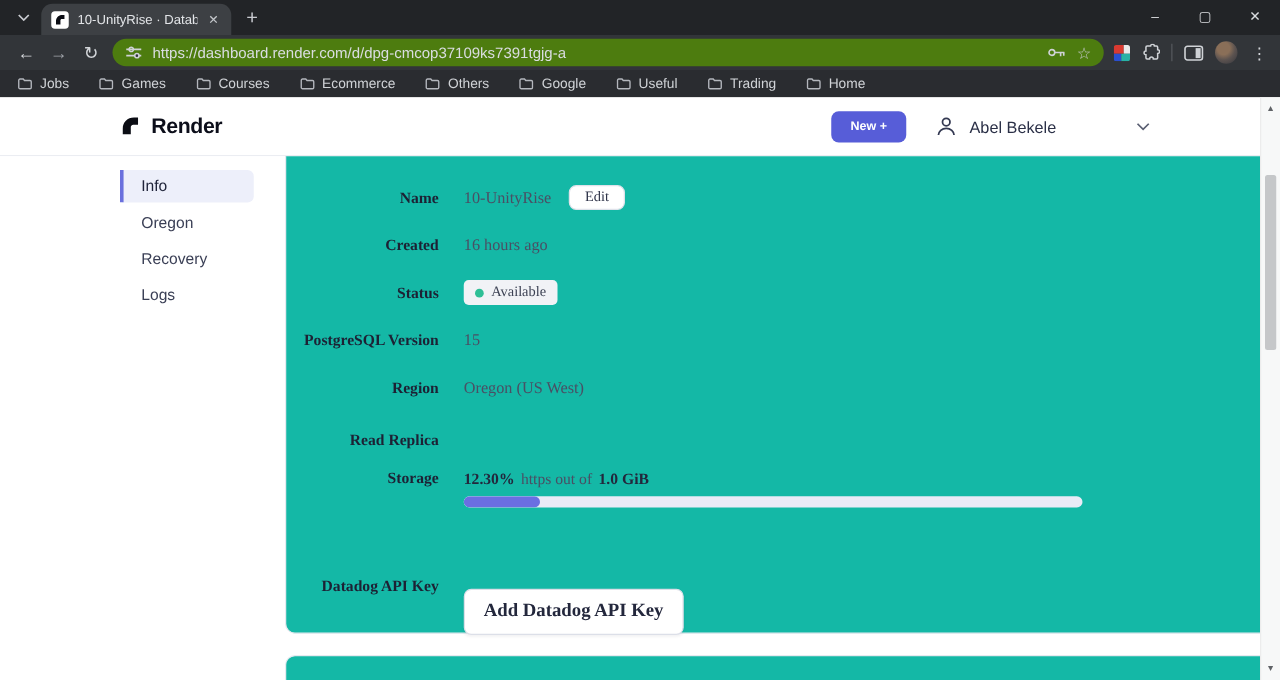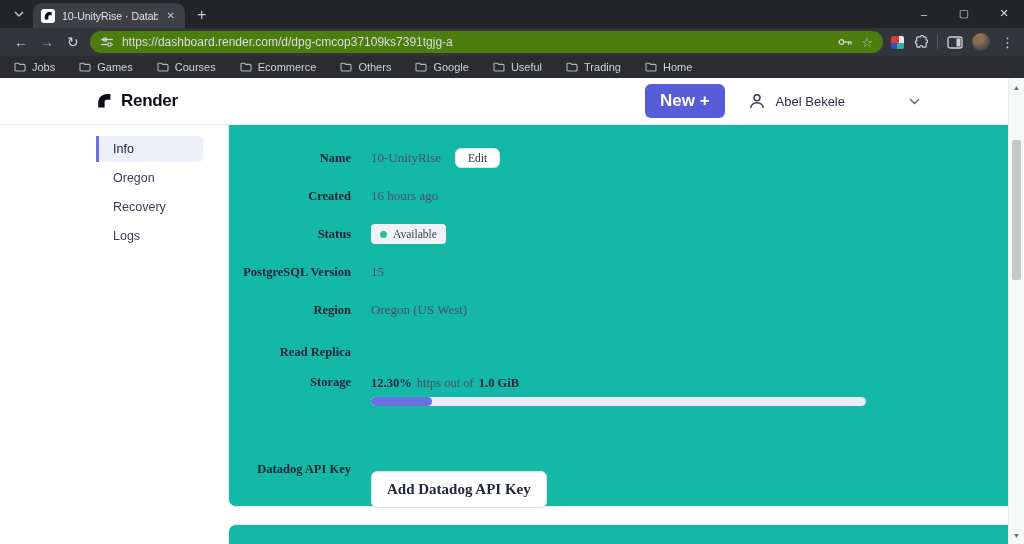--- a/index.html
+++ b/index.html
@@ -39,21 +39,21 @@
   .app { position:relative; height:466px; background:#fff; }
   .app-header { height:47px; background:#fff; border-bottom:1px solid #ebedf2; display:flex; align-items:center; }
   .brand { display:flex; align-items:center; gap:8px; margin-left:95px; cursor:pointer; }
   .brand-name { font-size:17px; font-weight:700; color:#0c0e1a; letter-spacing:-0.3px; }
   .main-nav { display:flex; align-items:center; height:100%; margin-left:42px; }
   .nav-item { position:relative; height:100%; display:flex; align-items:center; padding:0 16px; font-size:13px; color:#3f4457; cursor:pointer; }
   .nav-item.active { font-weight:700; color:#14162a; }
   .nav-item.active::after { content:''; position:absolute; left:10px; right:10px; bottom:0; height:3px; background:#c7cbf2; border-radius:2px 2px 0 0; }
   .nav-sep { width:1px; height:22px; background:#e3e5ec; margin:0 10px; }
   .header-right { margin-left:auto; display:flex; align-items:center; }
-  .new-btn { background:var(--accent,#575dd8); color:#fff; font-size:17px; font-weight:600; border:none; border-radius:6px; padding:7px 15px; cursor:pointer; }
+  .new-btn { background:var(--accent,#575dd8); color:#fff; font-size:10px; font-weight:600; border:none; border-radius:6px; padding:7px 15px; cursor:pointer; }
   .account { display:flex; align-items:center; margin-left:22px; cursor:pointer; }
   .user-name { font-size:13px; color:#2b3047; margin-left:9px; }
   .acct-chevron { margin-left:64px; margin-right:104px; display:flex; cursor:pointer; }
 
   .app-body { position:relative; height:419px; background:#fff; overflow:hidden; }
 
   .side-nav { position:absolute; left:96px; top:11px; width:107px; }
   .side-item { height:26px; display:flex; align-items:center; padding-left:17px; font-size:12.5px; color:#3a3f55; margin-bottom:3px; border-radius:5px; cursor:pointer; }
   .side-item.active { background:#edeffa; color:#20243a; border-left:3px solid #6a70dd; padding-left:14px; border-radius:0 5px 5px 0; }
 

